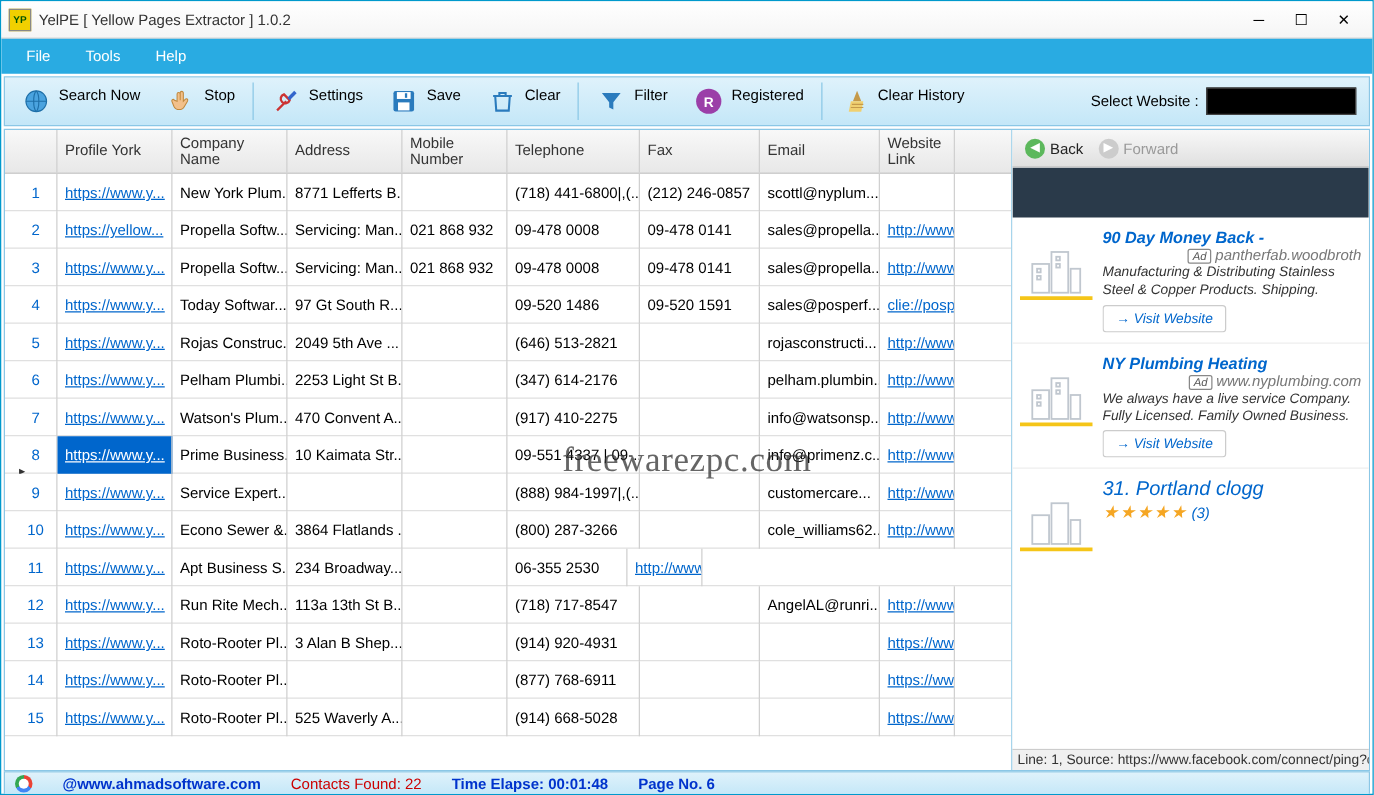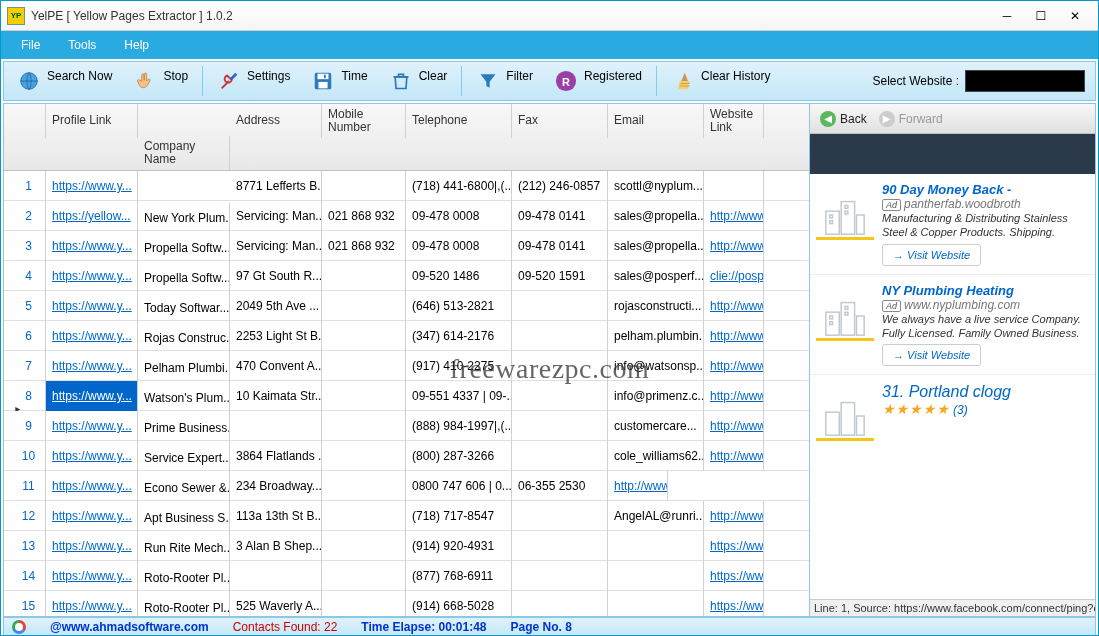--- a/index.html
+++ b/index.html
@@ -33,42 +33,42 @@
 .grid-head { display: flex; background: linear-gradient(#f8f8f8,#e8e8e8); border-bottom: 1px solid #c0c0c0; }
 .grid-head .hcell, .grid-row .cell { border-right: 1px solid #d0d0d0; padding: 4px 6px; overflow: hidden; white-space: nowrap; text-overflow: ellipsis; height: 30px; display:flex; align-items:center; }
 .grid-head .hcell { height: 34px; color:#333; line-height:1.1; white-space:normal; }
 .grid-body { flex:1; overflow:auto; }
 .grid-row { display: flex; border-bottom: 1px solid #e0e0e0; height: 30px; }
 .grid-row .cell a, .grid-row .cell.link { color:#0066cc; text-decoration:underline; cursor:pointer; }
 .grid-row.selected .cell.selected { background:#0066cc; color:#fff; }
 .grid-row .cell.rownum { color:#0066cc; justify-content:center; }
 .col-rownum { width: 42px; }
 .col-profile { width: 92px; }
-.col-company { width: 92px; margin-top: 32px; }
+.col-company { width: 92px; }
 .col-address { width: 92px; }
 .col-mobile { width: 84px; }
 .col-telephone { width: 106px; }
 .col-fax { width: 96px; }
 .col-email { width: 96px; }
 .col-website { width: 60px; }
 .marker { width:8px; position:relative; }
 .marker.active::before { content:"▸"; position:absolute; left:-2px; top:7px; font-size:10px; color:#333; }
 
 
 .browser-nav { height: 30px; background:linear-gradient(#f8f8f8,#e0e0e0); border-bottom:1px solid #c0c0c0; display:flex; align-items:center; padding:0 6px; gap:4px; }
 .browser-nav .navbtn { display:flex; align-items:center; gap:4px; cursor:pointer; padding:2px 4px; color:#222; }
 .navbtn.disabled { color:#999; cursor:default; }
 .browser-body { flex:1; overflow:hidden; background:#fff; position:relative; }
 .browser-body .darkbar { height:40px; background:#2a3a4a; }
 .ad-block { display:flex; padding:8px 6px; border-bottom:1px solid #eee; gap:8px; }
 .ad-block .thumb { width:58px; height:58px; display:flex; align-items:flex-end; justify-content:center; border-bottom:3px solid #f5c518; }
 .ad-block .thumb svg { stroke:#c0c7cf; fill:none; stroke-width:1.5; }
 .ad-block .content { flex:1; overflow:hidden;font-style:italic; }
 .ad-block .title { color:#0066cc; font-weight:bold; font-size:13px; white-space:nowrap; }
-.ad-block .meta { color:#777; font-size:11px; }
+.ad-block .meta { color:#777; font-size:11px;text-align:right; }
 .ad-block .desc { color:#333; font-size:11px; line-height:1.3; }
 .ad-block .visit { display:inline-block; margin-top:4px; padding:4px 10px; border:1px solid #ccc; border-radius:3px; color:#0066cc; font-size:11px; cursor:pointer; }
 .ad-block .visit::before { content:"→ "; }
 .ad-tag { display:inline-block; border:1px solid #888; font-size:9px; padding:0 3px; color:#555; border-radius:2px; margin-right:3px; }
 .stars { color:#f5a623; font-size:14px; letter-spacing:1px; }
 .status-line { font-size:11px; color:#333; padding:2px 4px; border-top:1px solid #ccc; white-space:nowrap; overflow:hidden; }
 
 
 .statusbar { height:20px; background:linear-gradient(#dff2fb,#c4e7f8); border:1px solid #8bc7e6; margin:0 2px 2px 2px; display:flex; align-items:center; padding:4px 8px; gap:24px; font-size:11px; }
 .statusbar .chrome-icon { width:14px; height:14px; border-radius:50%; background:conic-gradient(#ea4335 0 120deg,#4285f4 120deg 240deg,#34a853 240deg 360deg); position:relative; }
@@ -126,21 +126,21 @@
   </div>
   <div class="btn">
     <span class="icon">
         <svg width="22" height="22" viewBox="0 0 24 24">
           <rect x="3" y="3" width="18" height="18" rx="2" fill="#2a7bbd"></rect>
           <rect x="6" y="4" width="12" height="6" fill="#fff"></rect>
           <rect x="7" y="13" width="10" height="7" fill="#fff"></rect>
           <rect x="13" y="5" width="2" height="4" fill="#2a7bbd"></rect>
         </svg>
       </span>
-    <span>Time</span>
+    <span>Save</span>
   </div>
   <div class="btn">
     <span class="icon">
         <svg width="20" height="22" viewBox="0 0 24 24">
           <path d="M5 7h14l-1 14H6z" fill="none" stroke="#2a7bbd" stroke-width="2"></path>
           <path d="M3 7h18M9 7V4h6v3" stroke="#2a7bbd" stroke-width="2" fill="none"></path>
         </svg>
       </span>
     <span>Clear</span>
   </div>
@@ -177,21 +177,21 @@
   <div class="select-website">
     <span>Select Website :</span>
     <div class="combo"></div>
   </div>
 </div>
 
 <div class="main">
   <div class="grid-area">
     <div class="grid-head">
       <div class="hcell col-rownum"></div>
-      <div class="hcell col-profile">Profile Link</div>
+      <div class="hcell col-profile">Profile York</div>
       <div class="hcell col-company">Company Name</div>
       <div class="hcell col-address">Address</div>
       <div class="hcell col-mobile">Mobile Number</div>
       <div class="hcell col-telephone">Telephone</div>
       <div class="hcell col-fax">Fax</div>
       <div class="hcell col-email">Email</div>
       <div class="hcell col-website">Website Link</div>
     </div>
     <div class="grid-body" id="grid-body">
         <div class="grid-row">
@@ -303,21 +303,20 @@
           <div class="cell col-fax"></div>
           <div class="cell col-email">cole_williams62...</div>
           <div class="cell col-website link">http://www</div>
         </div>
         <div class="grid-row">
           <div class="cell col-rownum rownum"><span class="marker"></span>11</div>
           <div class="cell col-profile link">https://www.y...</div>
           <div class="cell col-company">Apt Business S...</div>
           <div class="cell col-address">234  Broadway...</div>
           <div class="cell col-mobile"></div>
-          <div class="cell col-telephone">0800 747 606 | 0...</div>
           <div class="cell col-fax">06-355 2530</div>
           <div class="cell col-website link">http://www</div>
         </div>
         <div class="grid-row">
           <div class="cell col-rownum rownum"><span class="marker"></span>12</div>
           <div class="cell col-profile link">https://www.y...</div>
           <div class="cell col-company">Run Rite Mech...</div>
           <div class="cell col-address">113a 13th St B...</div>
           <div class="cell col-mobile"></div>
           <div class="cell col-telephone">(718) 717-8547</div>
@@ -431,16 +430,16 @@
     </div>
     <div class="status-line">Line: 1, Source: https://www.facebook.com/connect/ping?clie</div>
   </div>
 </div>
 
 <div class="statusbar">
   <span class="chrome-icon"></span>
   <a>@www.ahmadsoftware.com</a>
   <span class="red">Contacts Found: 22</span>
   <span class="blue">Time Elapse: 00:01:48</span>
-  <span class="blue">Page No. 8</span>
+  <span class="blue">Page No. 6</span>
 </div>
 
 <div class="watermark">freewarezpc.com</div>
 
 </body></html>

